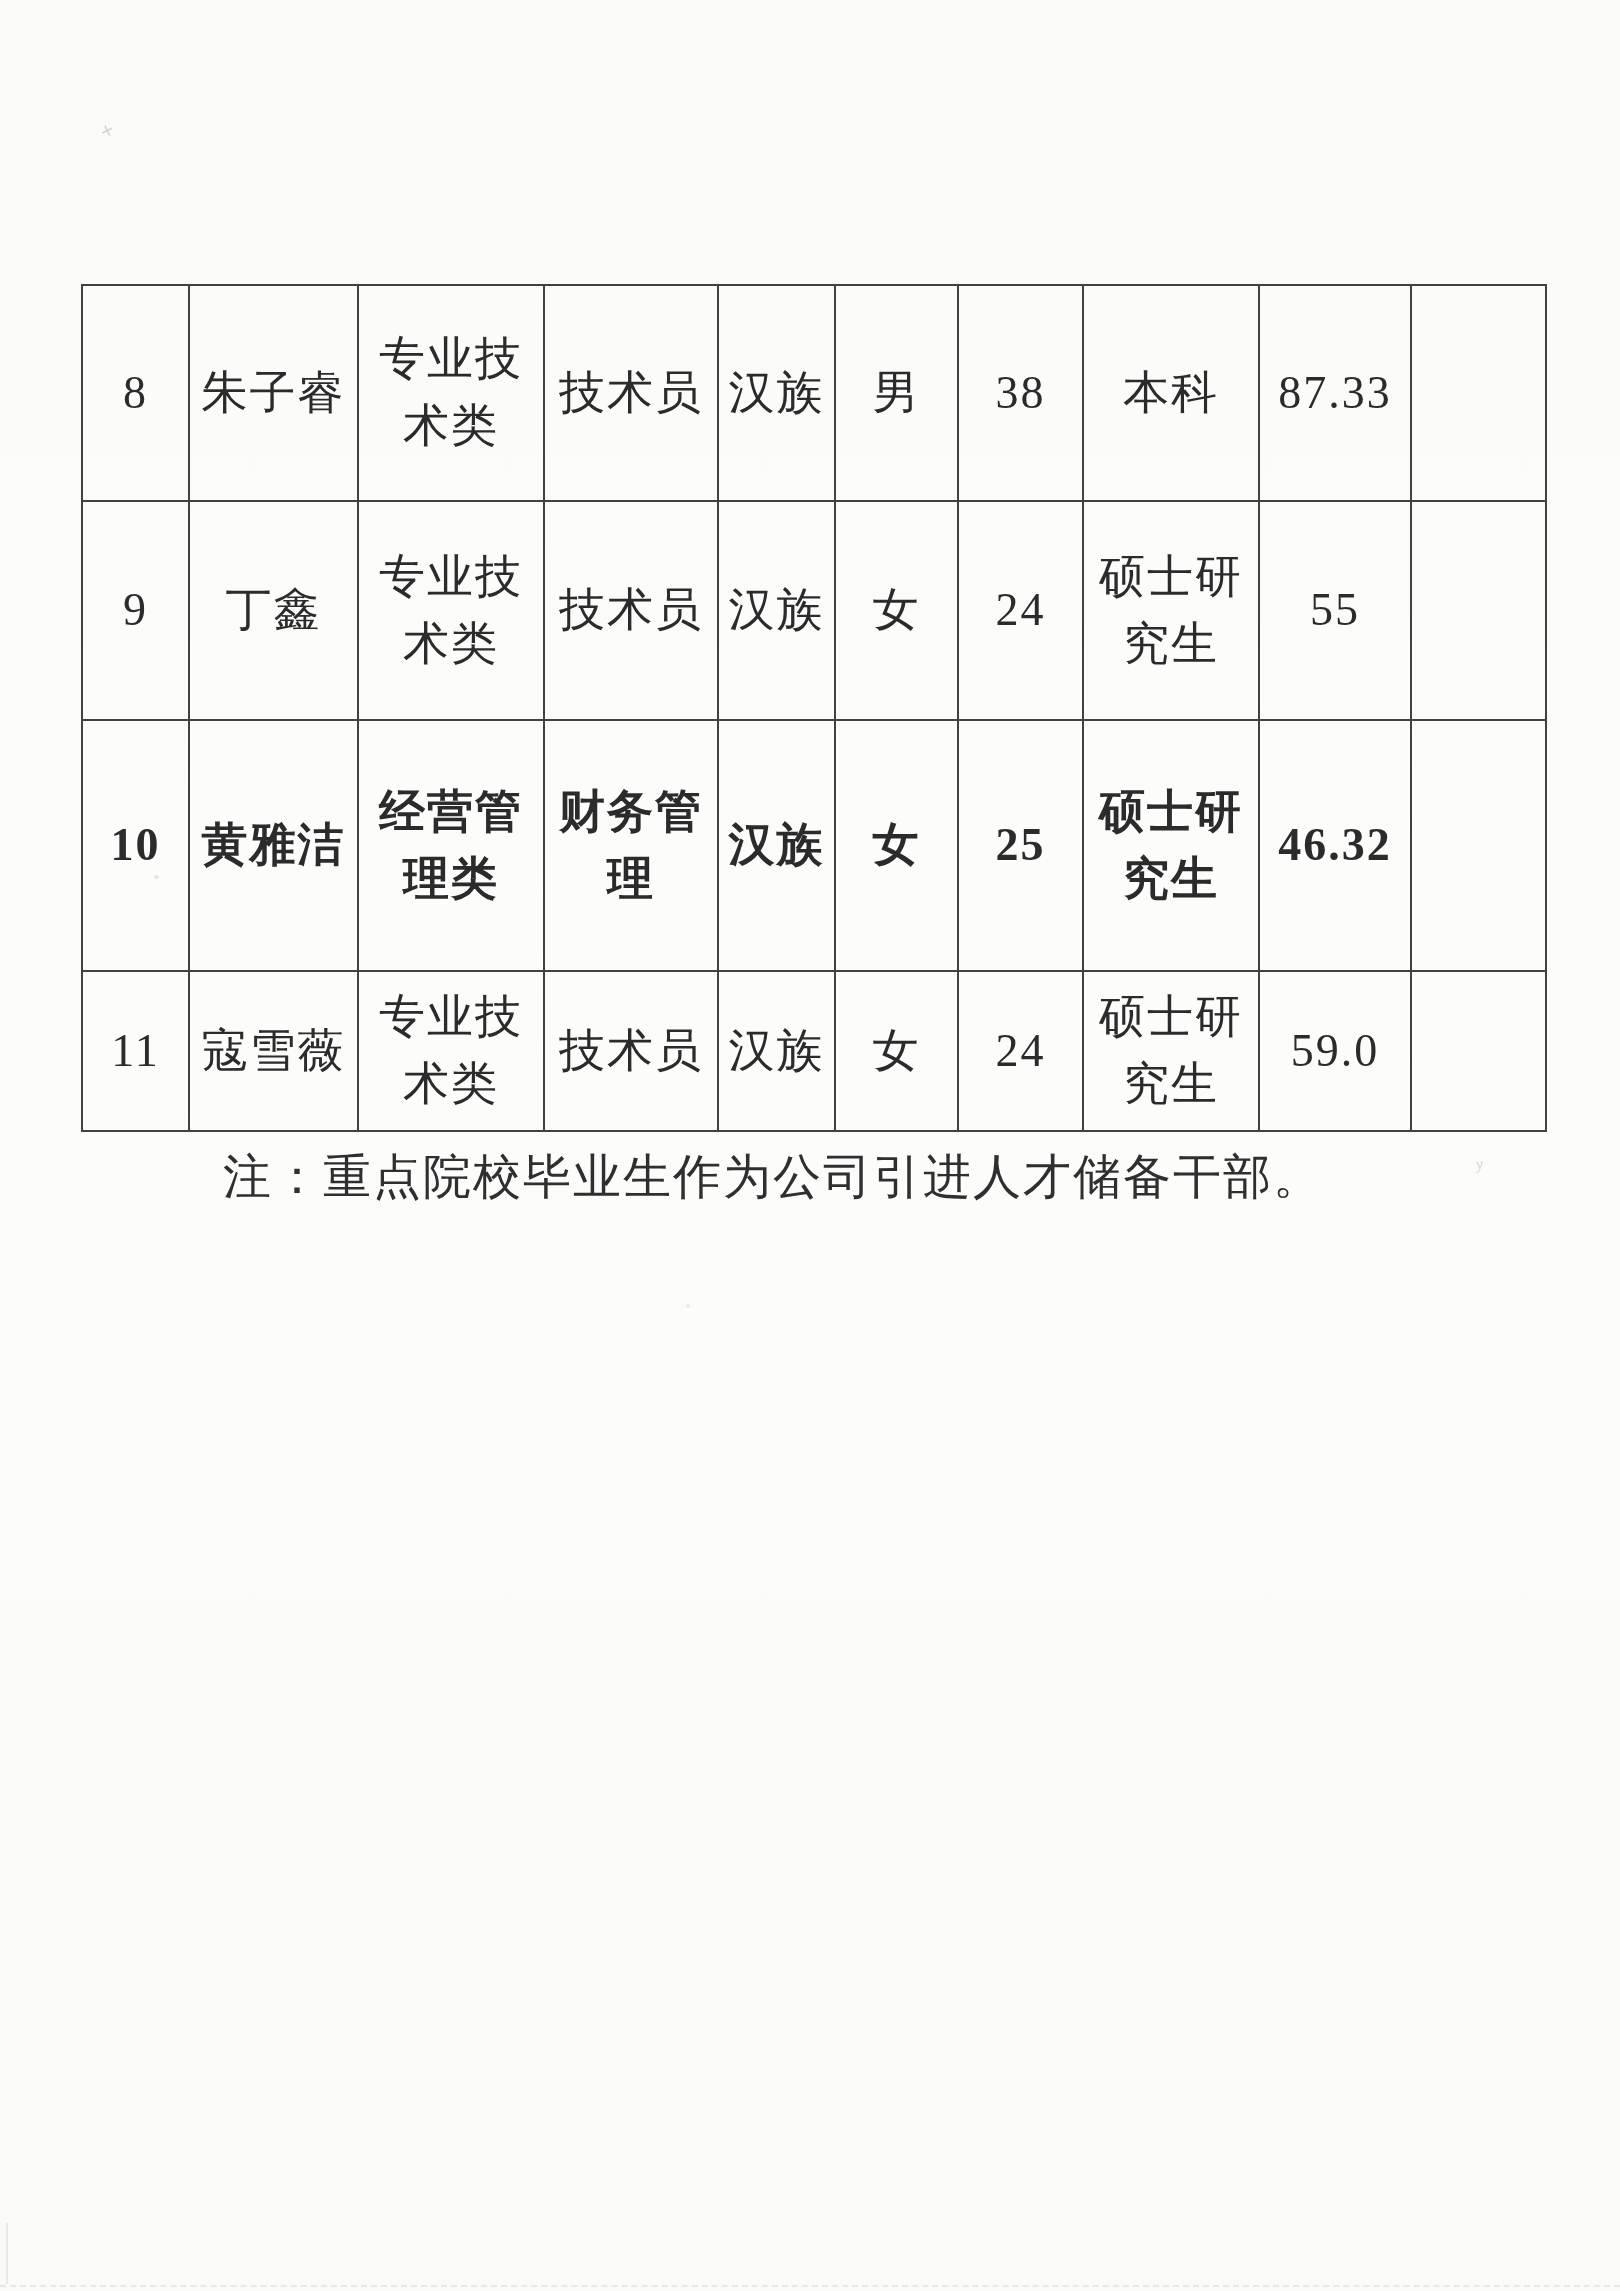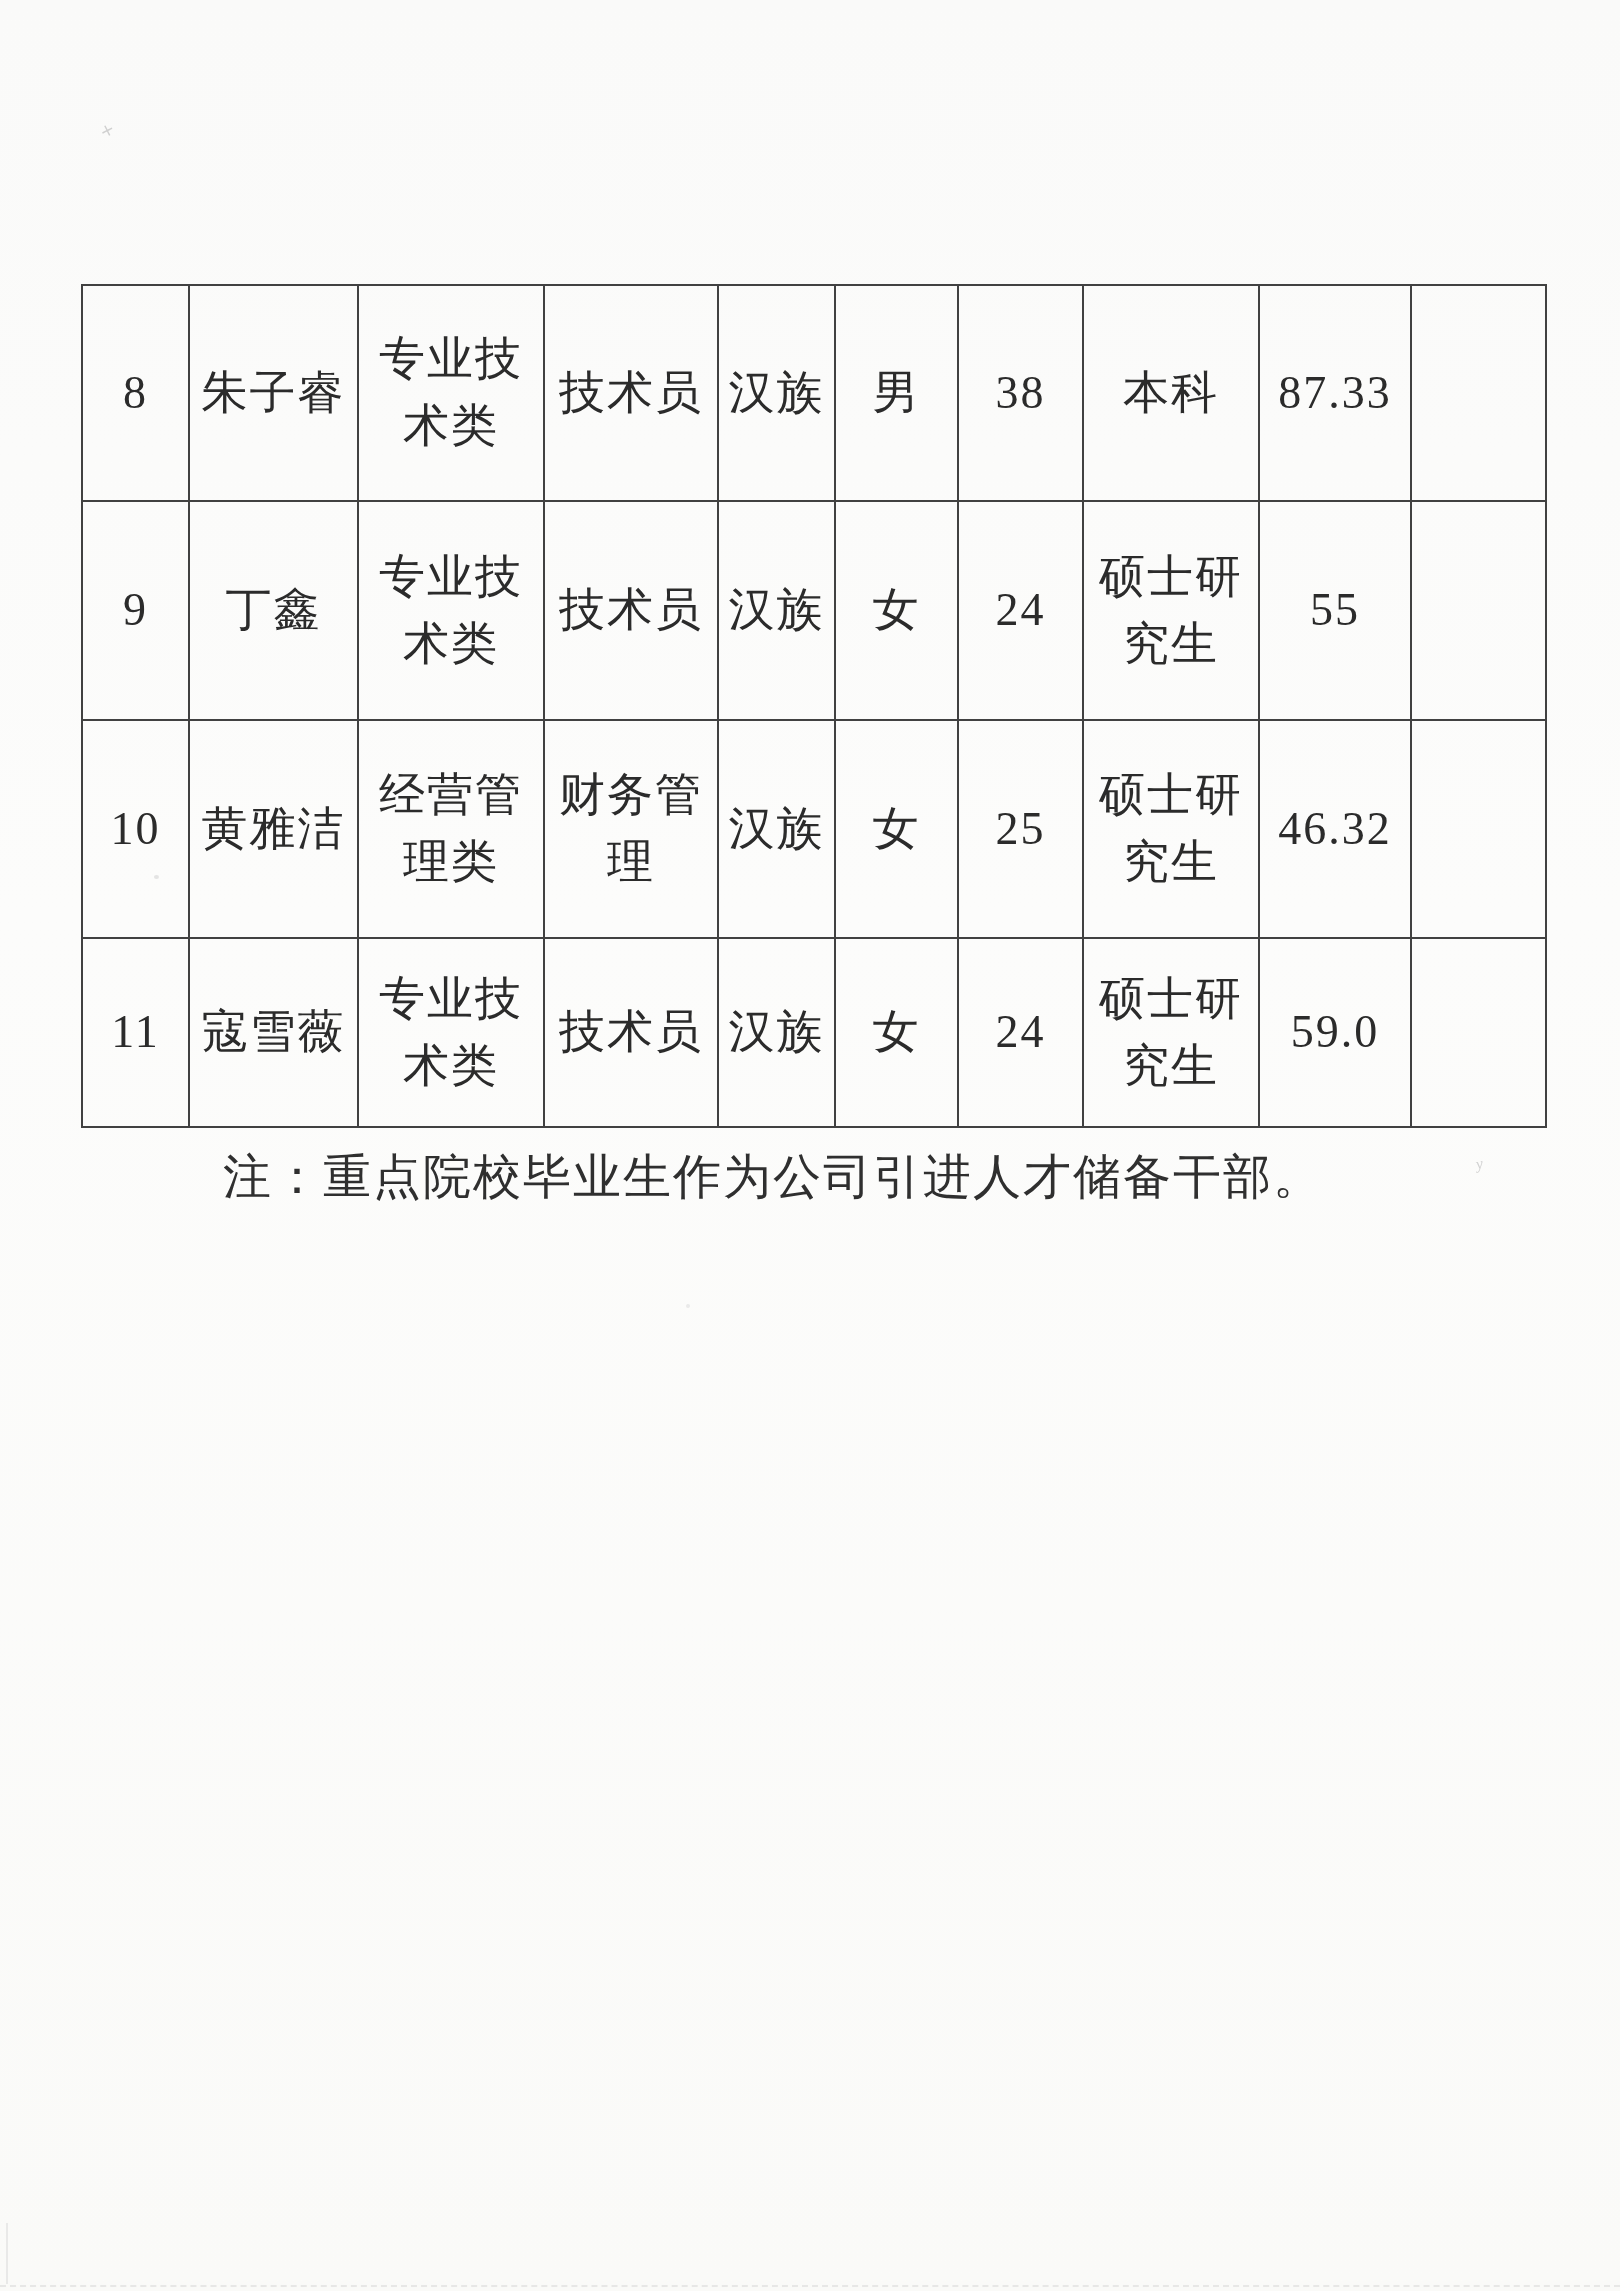--- a/index.html
+++ b/index.html
@@ -38,22 +38,22 @@
     font-size: 46px;
     line-height: 1.45;
     letter-spacing: 2px;
     white-space: pre-line;
     color: #2b2b2b;
     padding: 0;
     overflow: hidden;
   }
   table.records tr.r0 { height: 216px; }
   table.records tr.r1 { height: 219px; }
-  table.records tr.r2 { height: 218px; }
-  table.records tr.r3 { height: 189px; }
+  table.records tr.r2 { height: 251px; font-weight: bold; }
+  table.records tr.r3 { height: 160px; }
   td.num { letter-spacing: 1px; }
   td.score { letter-spacing: 3.9px; margin-top: 12px; }
 
   .note {
     position: absolute;
     left: 223px;
     top: 1145px;
     font-size: 48px;
     letter-spacing: 2px;
     color: #2f2f2f;

